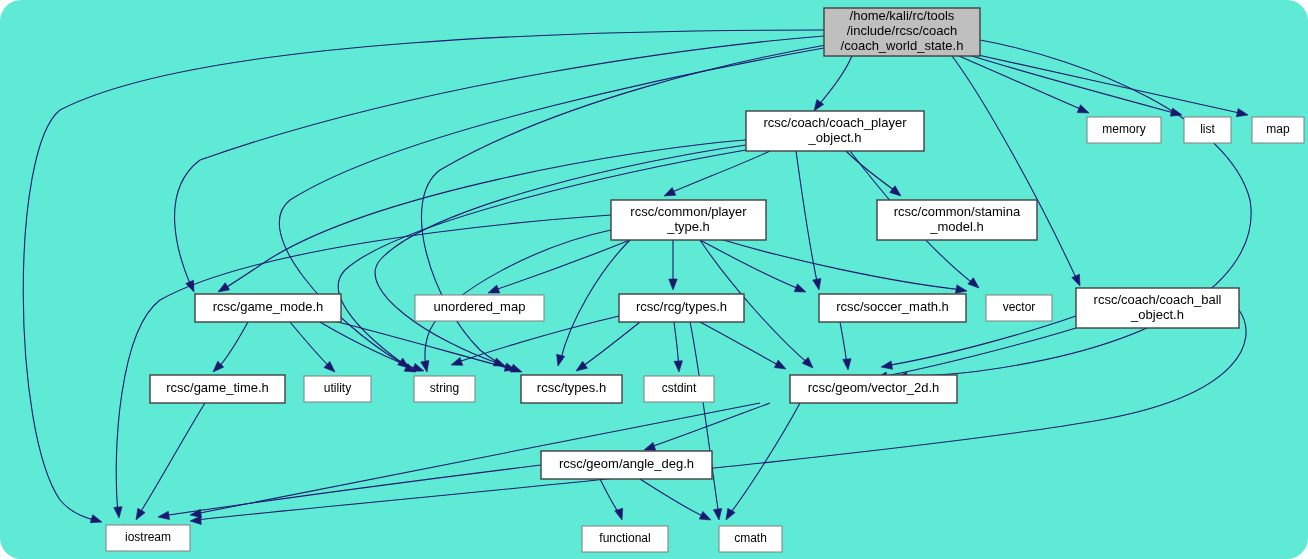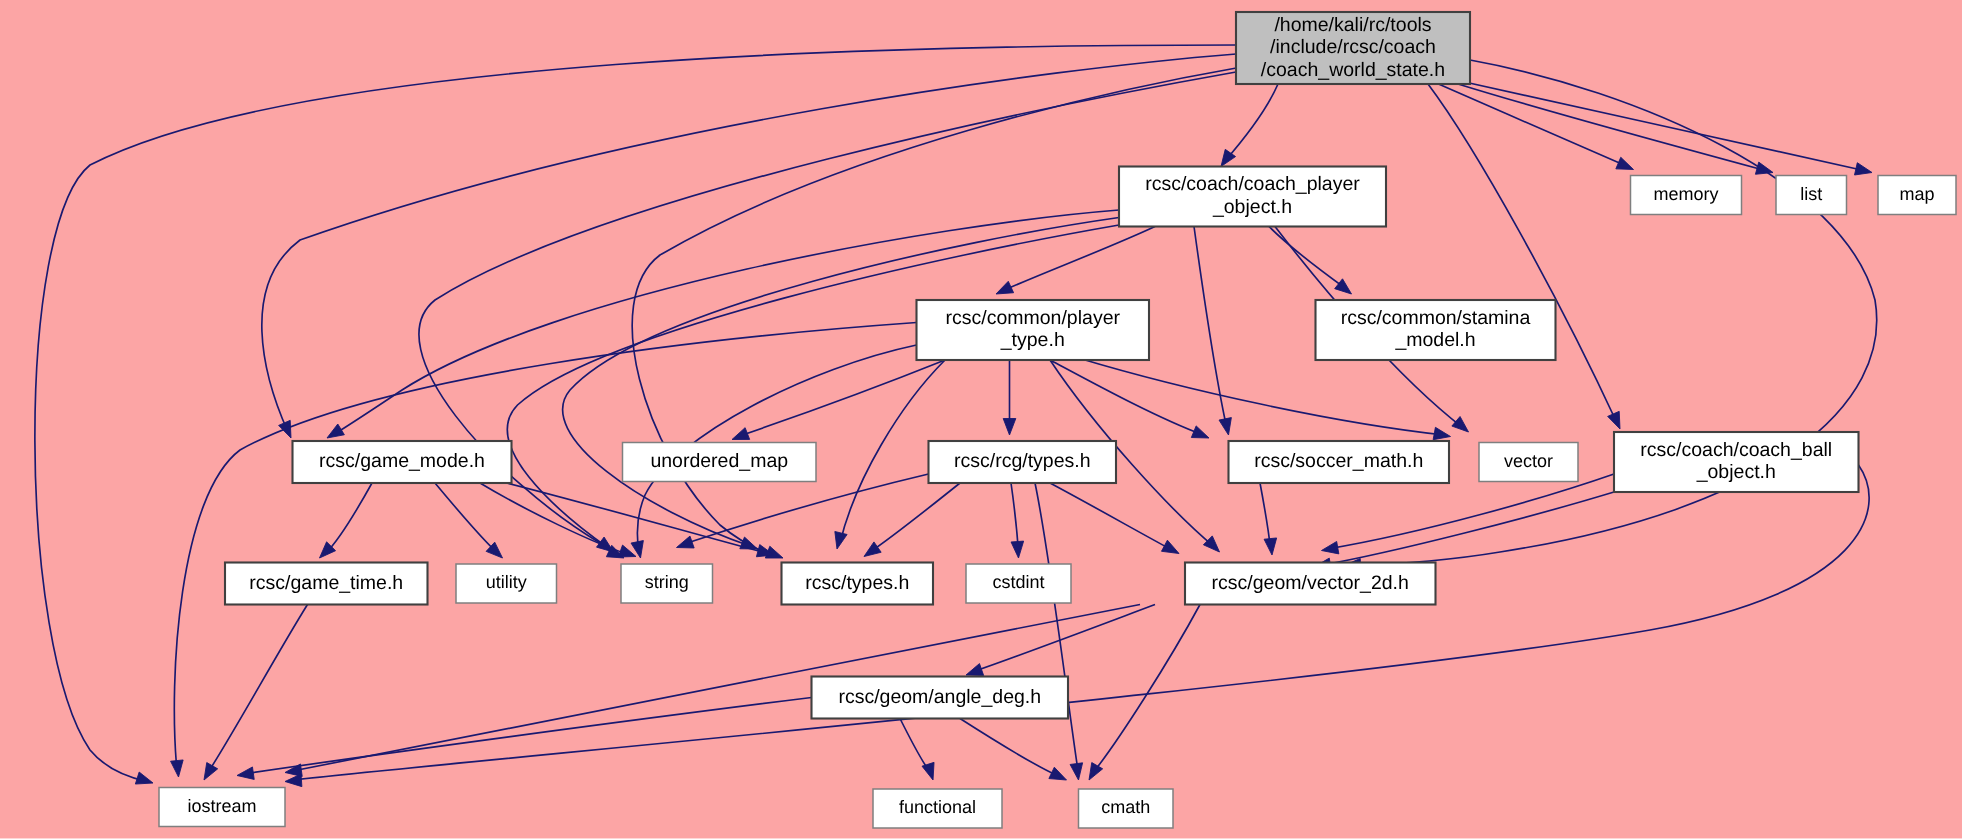--- a/index.html
+++ b/index.html
@@ -4,23 +4,24 @@
 <style>
   html, body {
     margin: 0;
     padding: 0;
     background: #ffffff;
   }
   #graph-root {
     position: relative;
     width: 1308px;
     height: 559px;
-    background: #fca5a5;
+    background: #5eead4;
     font-family: "Liberation Sans", sans-serif;
     overflow: hidden;
+    border-radius: 21px;
   }
   svg.graph-canvas {
     position: absolute;
     left: 0;
     top: 0;
     width: 1308px;
     height: 559px;
   }
   .edge-path {
     fill: none;

